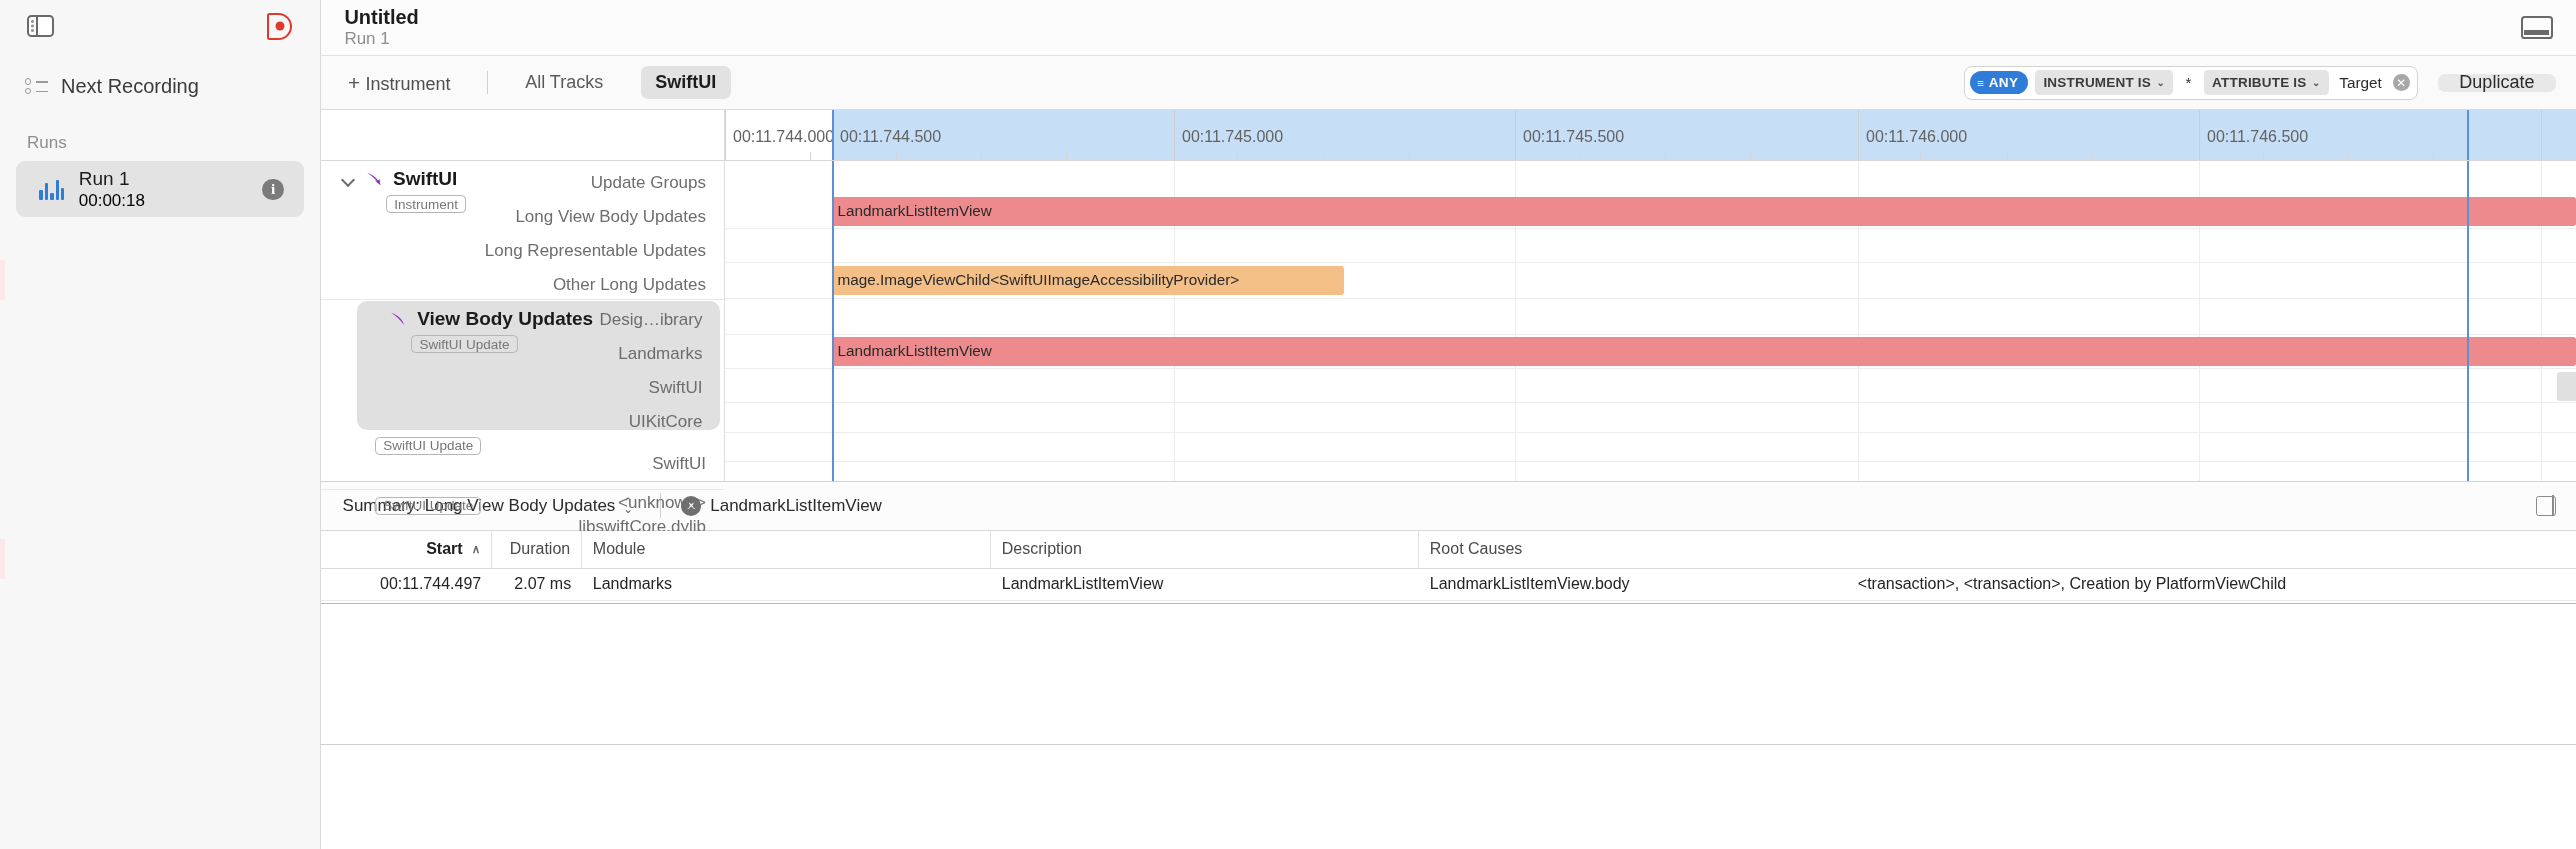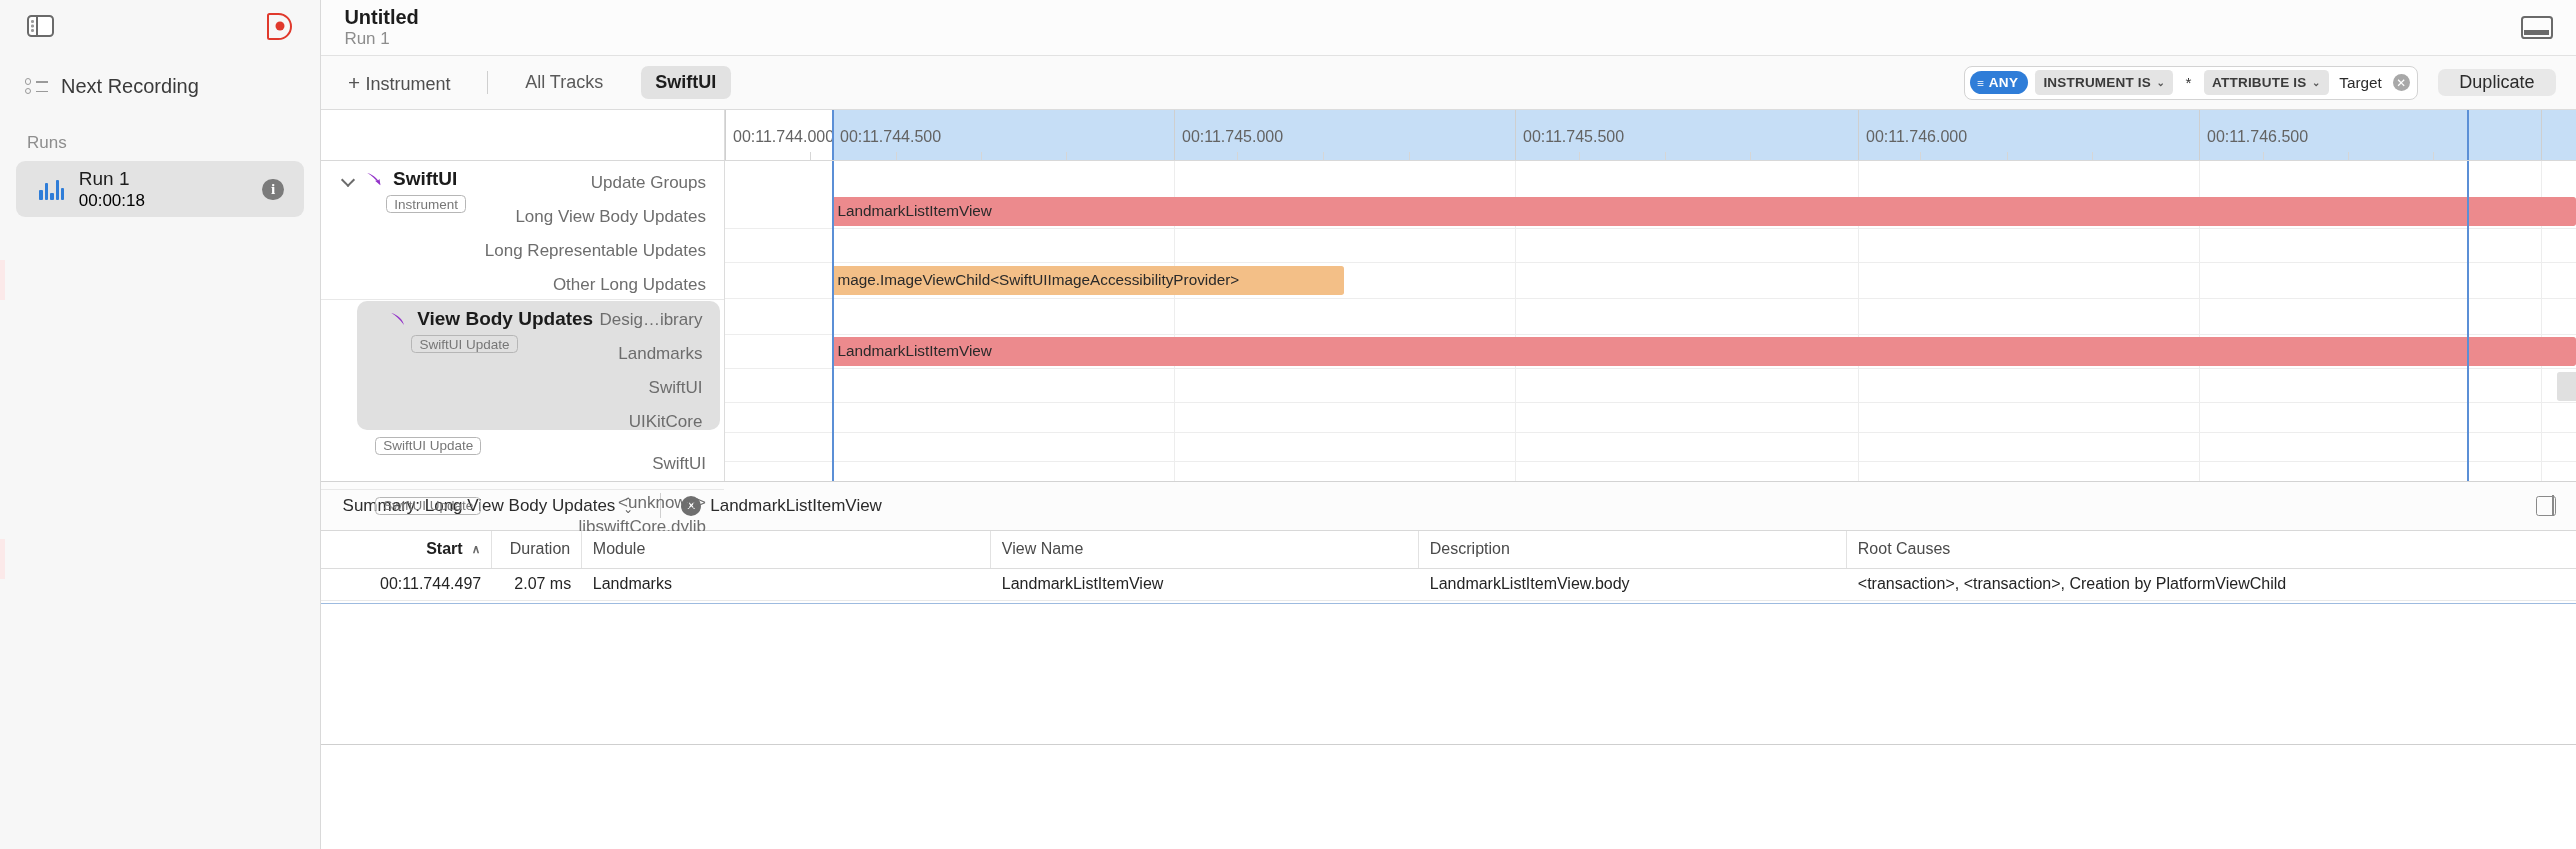--- a/index.html
+++ b/index.html
@@ -289,21 +289,21 @@
     border-radius: 50%;
     background: #a8a8a8;
     color: #fff;
     font-size: 11.7px;
     display: flex; align-items: center; justify-content: center;
     cursor: pointer;
   }
   #duplicate-btn {
     background: #e8e8e8;
     border-radius: 7.2px;
-    height: 27px;
+    height: 18px;
     padding: 0 21.6px;
     display: flex; align-items: center;
     font-size: 18px;
     color: #2b2b2b;
     cursor: pointer;
   }
 
   
   #ruler {
     height: 51px;
@@ -844,21 +844,20 @@
     </div>
 
     <div id="detail">
       <div id="detail-head">
         <div class="dh-cell num sorted" style="width:171px">
           <span>Start</span>
           <span class="sort-caret">∧</span>
         </div>
         <div class="dh-cell num" style="width:90px">Duration</div>
         <div class="dh-cell" style="width:409px">Module</div>
-        <div class="dh-cell" style="width:428px">View Name</div>
         <div class="dh-cell" style="width:428px">Description</div>
         <div class="dh-cell" style="width:692px;border-right:none">Root Causes</div>
       </div>
       <div class="drow">
         <div class="dc num" style="width:171px">00:11.744.497</div>
         <div class="dc num" style="width:90px">2.07 ms</div>
         <div class="dc" style="width:409px">Landmarks</div>
         <div class="dc" style="width:428px">LandmarkListItemView</div>
         <div class="dc" style="width:428px">LandmarkListItemView.body</div>
         <div class="dc" style="width:692px">&lt;transaction&gt;, &lt;transaction&gt;, Creation by PlatformViewChild</div>

